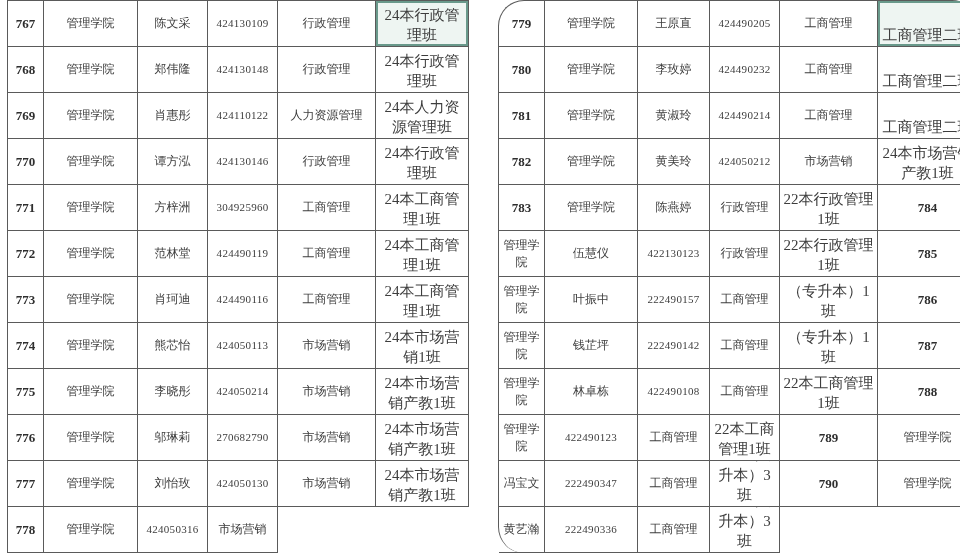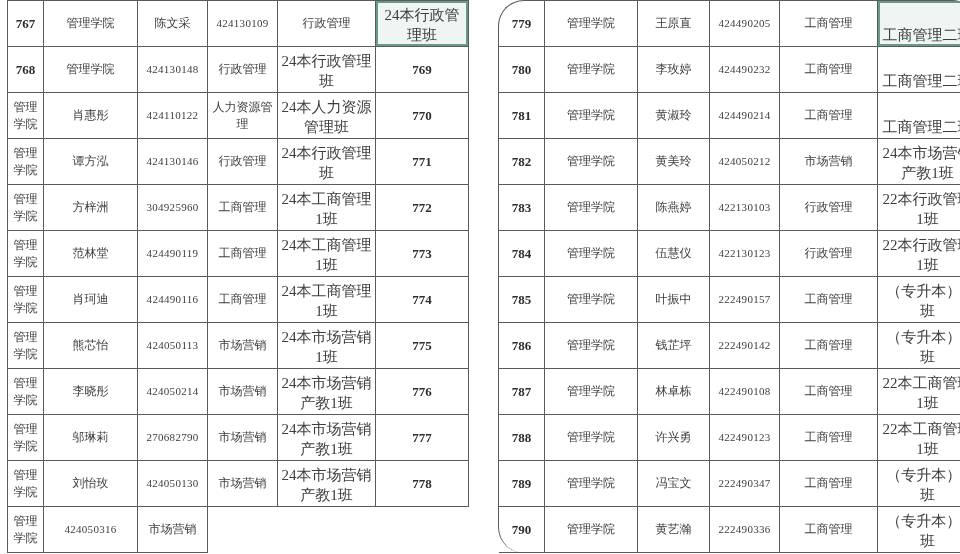--- a/index.html
+++ b/index.html
@@ -67,20 +67,23 @@
       </div>
       <div class="cell c5 selected">
         <span>24本行政管理班</span>
       </div>
       <div class="cell c0">
         <span>768</span>
       </div>
       <div class="cell c1">
         <span>管理学院</span>
       </div>
+      <div class="cell c2">
+        <span>郑伟隆</span>
+      </div>
       <div class="cell c3">
         <span>424130148</span>
       </div>
       <div class="cell c4">
         <span>行政管理</span>
       </div>
       <div class="cell c5">
         <span>24本行政管理班</span>
       </div>
       <div class="cell c0">
@@ -333,23 +336,20 @@
       </div>
       <div class="cell c0">
         <span>783</span>
       </div>
       <div class="cell c1">
         <span>管理学院</span>
       </div>
       <div class="cell c2">
         <span>陈燕婷</span>
       </div>
-      <div class="cell c3">
-        <span>422130103</span>
-      </div>
       <div class="cell c4">
         <span>行政管理</span>
       </div>
       <div class="cell c5">
         <span>22本行政管理1班</span>
       </div>
       <div class="cell c0">
         <span>784</span>
       </div>
       <div class="cell c1">
@@ -419,23 +419,20 @@
         <span>工商管理</span>
       </div>
       <div class="cell c5">
         <span>22本工商管理1班</span>
       </div>
       <div class="cell c0">
         <span>788</span>
       </div>
       <div class="cell c1">
         <span>管理学院</span>
-      </div>
-      <div class="cell c2">
-        <span>许兴勇</span>
       </div>
       <div class="cell c3">
         <span>422490123</span>
       </div>
       <div class="cell c4">
         <span>工商管理</span>
       </div>
       <div class="cell c5">
         <span>22本工商管理1班</span>
       </div>

